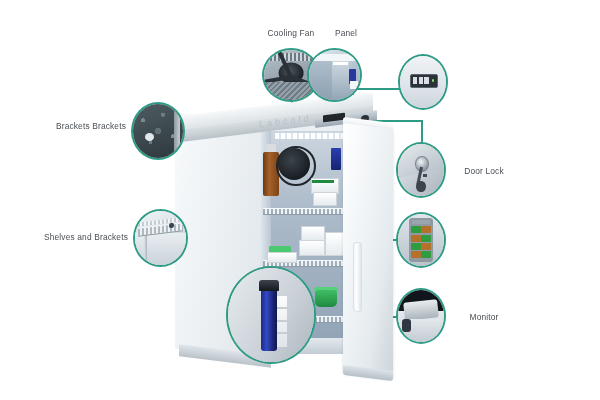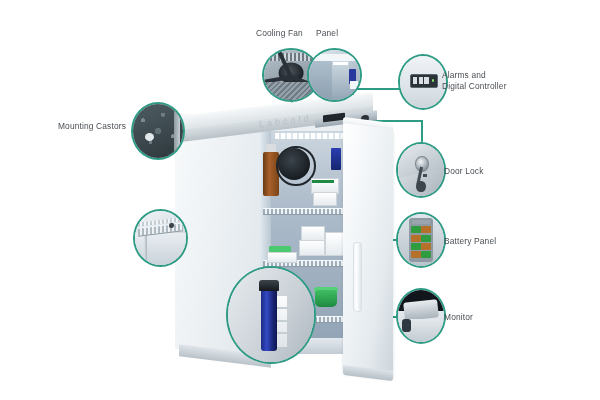--- a/index.html
+++ b/index.html
@@ -20,20 +20,21 @@
 
   
   .label{
     position:absolute;
     color:#4a4f54;
     font-size:8.4px;
     line-height:11px;
     letter-spacing:.15px;
     white-space:pre-line;
     font-family:"Liberation Sans","DejaVu Sans",sans-serif;
+    text-align:center;
   }
   .label.r{text-align:right;}
 
   
   .callout{
     position:absolute;
     border:2px solid #2e9c85;
     border-radius:50%;
     overflow:hidden;
     background:#e9edf0;
@@ -344,22 +345,20 @@
   <div class="callout" style="left:398px;top:54px;width:50px;height:56px;">
     <div class="inner art-ctrl">
       <div class="panel">
         <div class="seg a"></div>
           <div class="seg b"></div>
           <div class="seg c"></div>
         <div class="led"></div>
       </div>
     </div>
   </div>
-  <div class="label" style="left:442px;top:70px;width:110px;">Alarms and
-Digital Controller</div>
 
   <div class="callout" style="left:396px;top:142px;width:50px;height:56px;">
     <div class="inner art-lock">
       <div class="face"></div>
       <div class="cyl"></div>
       <div class="keystem"></div>
       <div class="keybit"></div>
       <div class="keybow"></div>
     </div>
   </div>
@@ -372,49 +371,49 @@
       <div class="cell" style="left:28%;top:24%;width:21%;background:#2f9c3f;"></div>
       <div class="cell" style="left:51%;top:24%;width:21%;background:#b5712a;"></div>
       <div class="cell" style="left:28%;top:40%;width:21%;background:#b5712a;"></div>
       <div class="cell" style="left:51%;top:40%;width:21%;background:#2f9c3f;"></div>
       <div class="cell" style="left:28%;top:56%;width:21%;background:#2f9c3f;"></div>
       <div class="cell" style="left:51%;top:56%;width:21%;background:#b5712a;"></div>
       <div class="cell" style="left:28%;top:72%;width:21%;background:#b5712a;"></div>
       <div class="cell" style="left:51%;top:72%;width:21%;background:#2f9c3f;"></div>
     </div>
   </div>
-  <div class="label" style="left:444px;top:236px;width:90px;">Battery Panel</div>
 
   <div class="callout" style="left:396px;top:288px;width:50px;height:56px;">
     <div class="inner art-cast">
       <div class="dark"></div>
       <div class="plate"></div>
       <div class="body"></div>
       <div class="wheel"></div>
     </div>
   </div>
   <div class="label" style="left:444px;top:312px;width:80px;">Monitor</div>
 
   <div class="callout" style="left:131px;top:102px;width:54px;height:58px;">
     <div class="inner art-mount">
       <div class="edge"></div>
       <div class="dot"></div>
     </div>
   </div>
-  <div class="label r" style="left:44px;top:121px;width:82px;">Mounting Castors</div>
+  <div class="label r" style="left:44px;top:121px;width:82px;">Brackets Brackets</div>
 
   <div class="callout" style="left:133px;top:209px;width:55px;height:58px;">
     <div class="inner art-shelf">
       <div class="back"></div>
       <div class="post"></div>
       <div class="mesh2"></div>
       <div class="mesh"></div>
       <div class="clip"></div>
     </div>
   </div>
+  <div class="label r" style="left:30px;top:232px;width:98px;">Shelves and Brackets</div>
 
   <div class="callout" style="left:226px;top:266px;width:90px;height:98px;">
     <div class="inner art-temp">
       <div class="wall"></div>
       <div class="card">
           <b style="top:22%"></b>
           <b style="top:46%"></b>
           <b style="top:70%"></b>
         </div>
       <div class="vial"></div>

